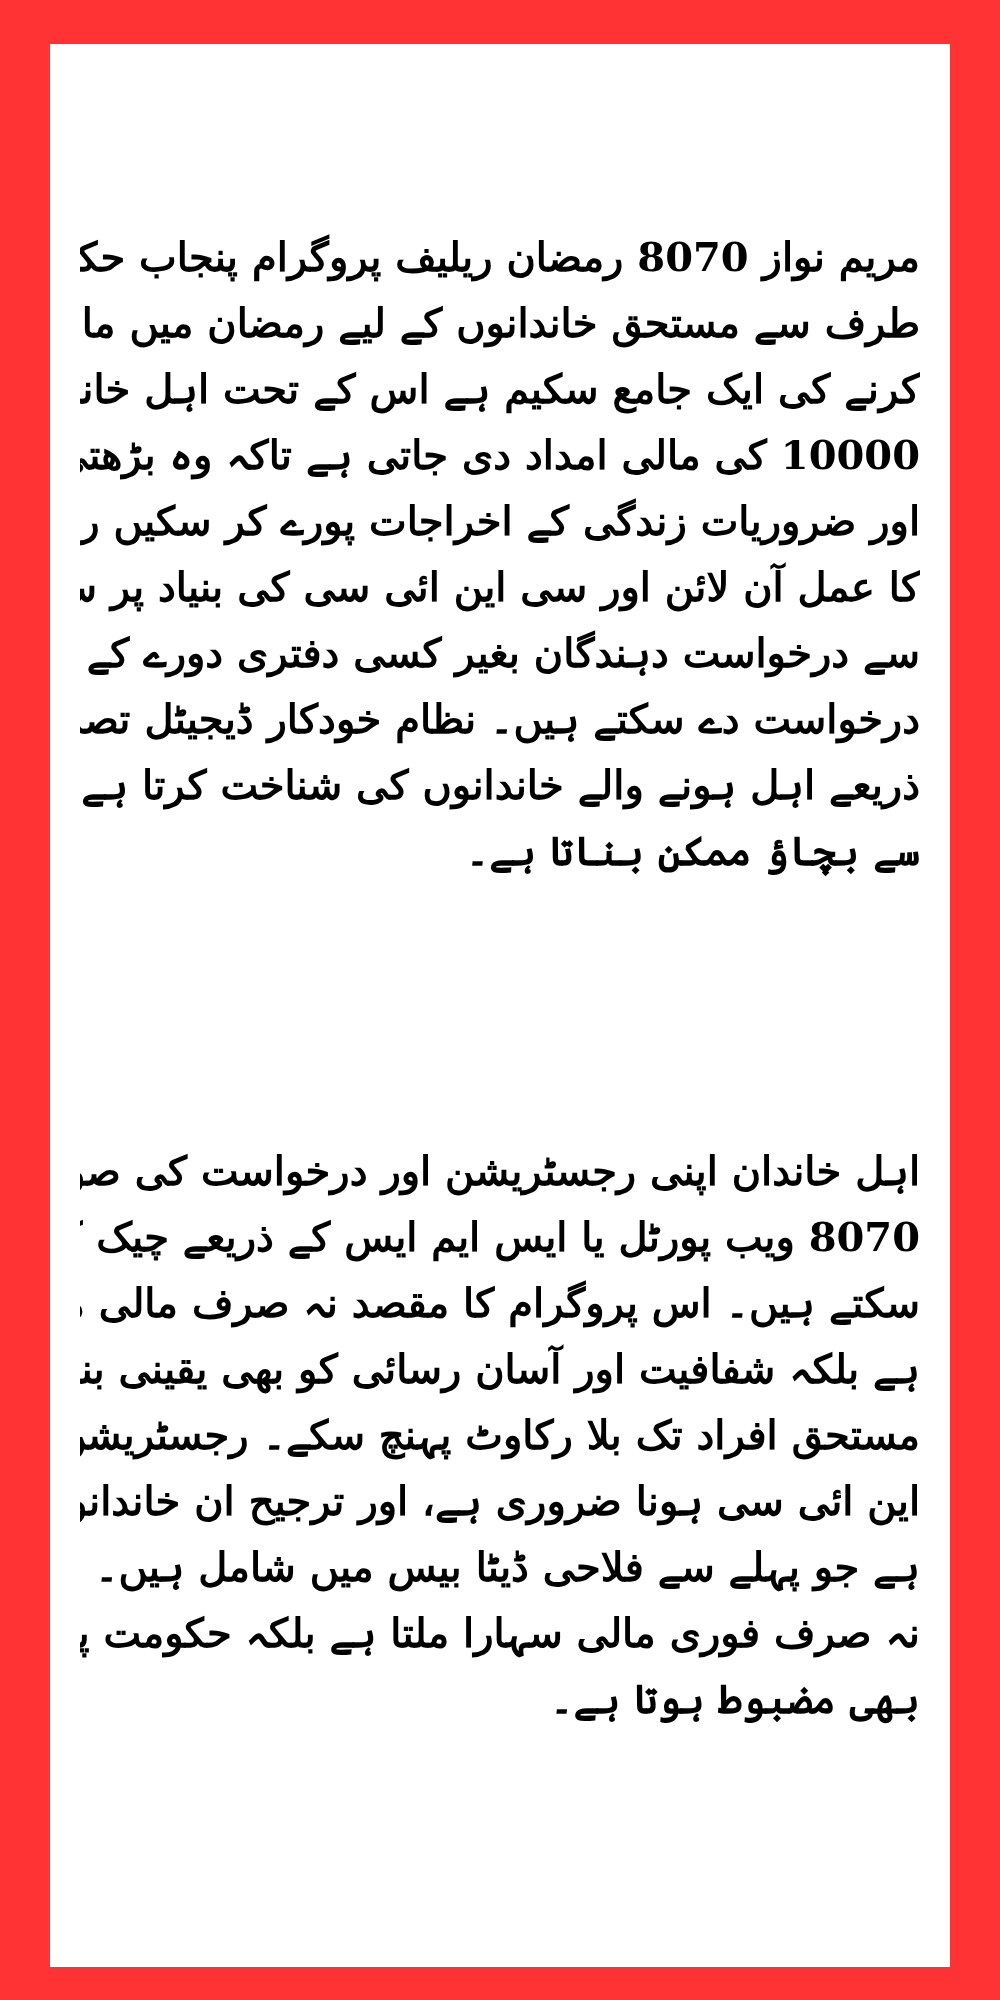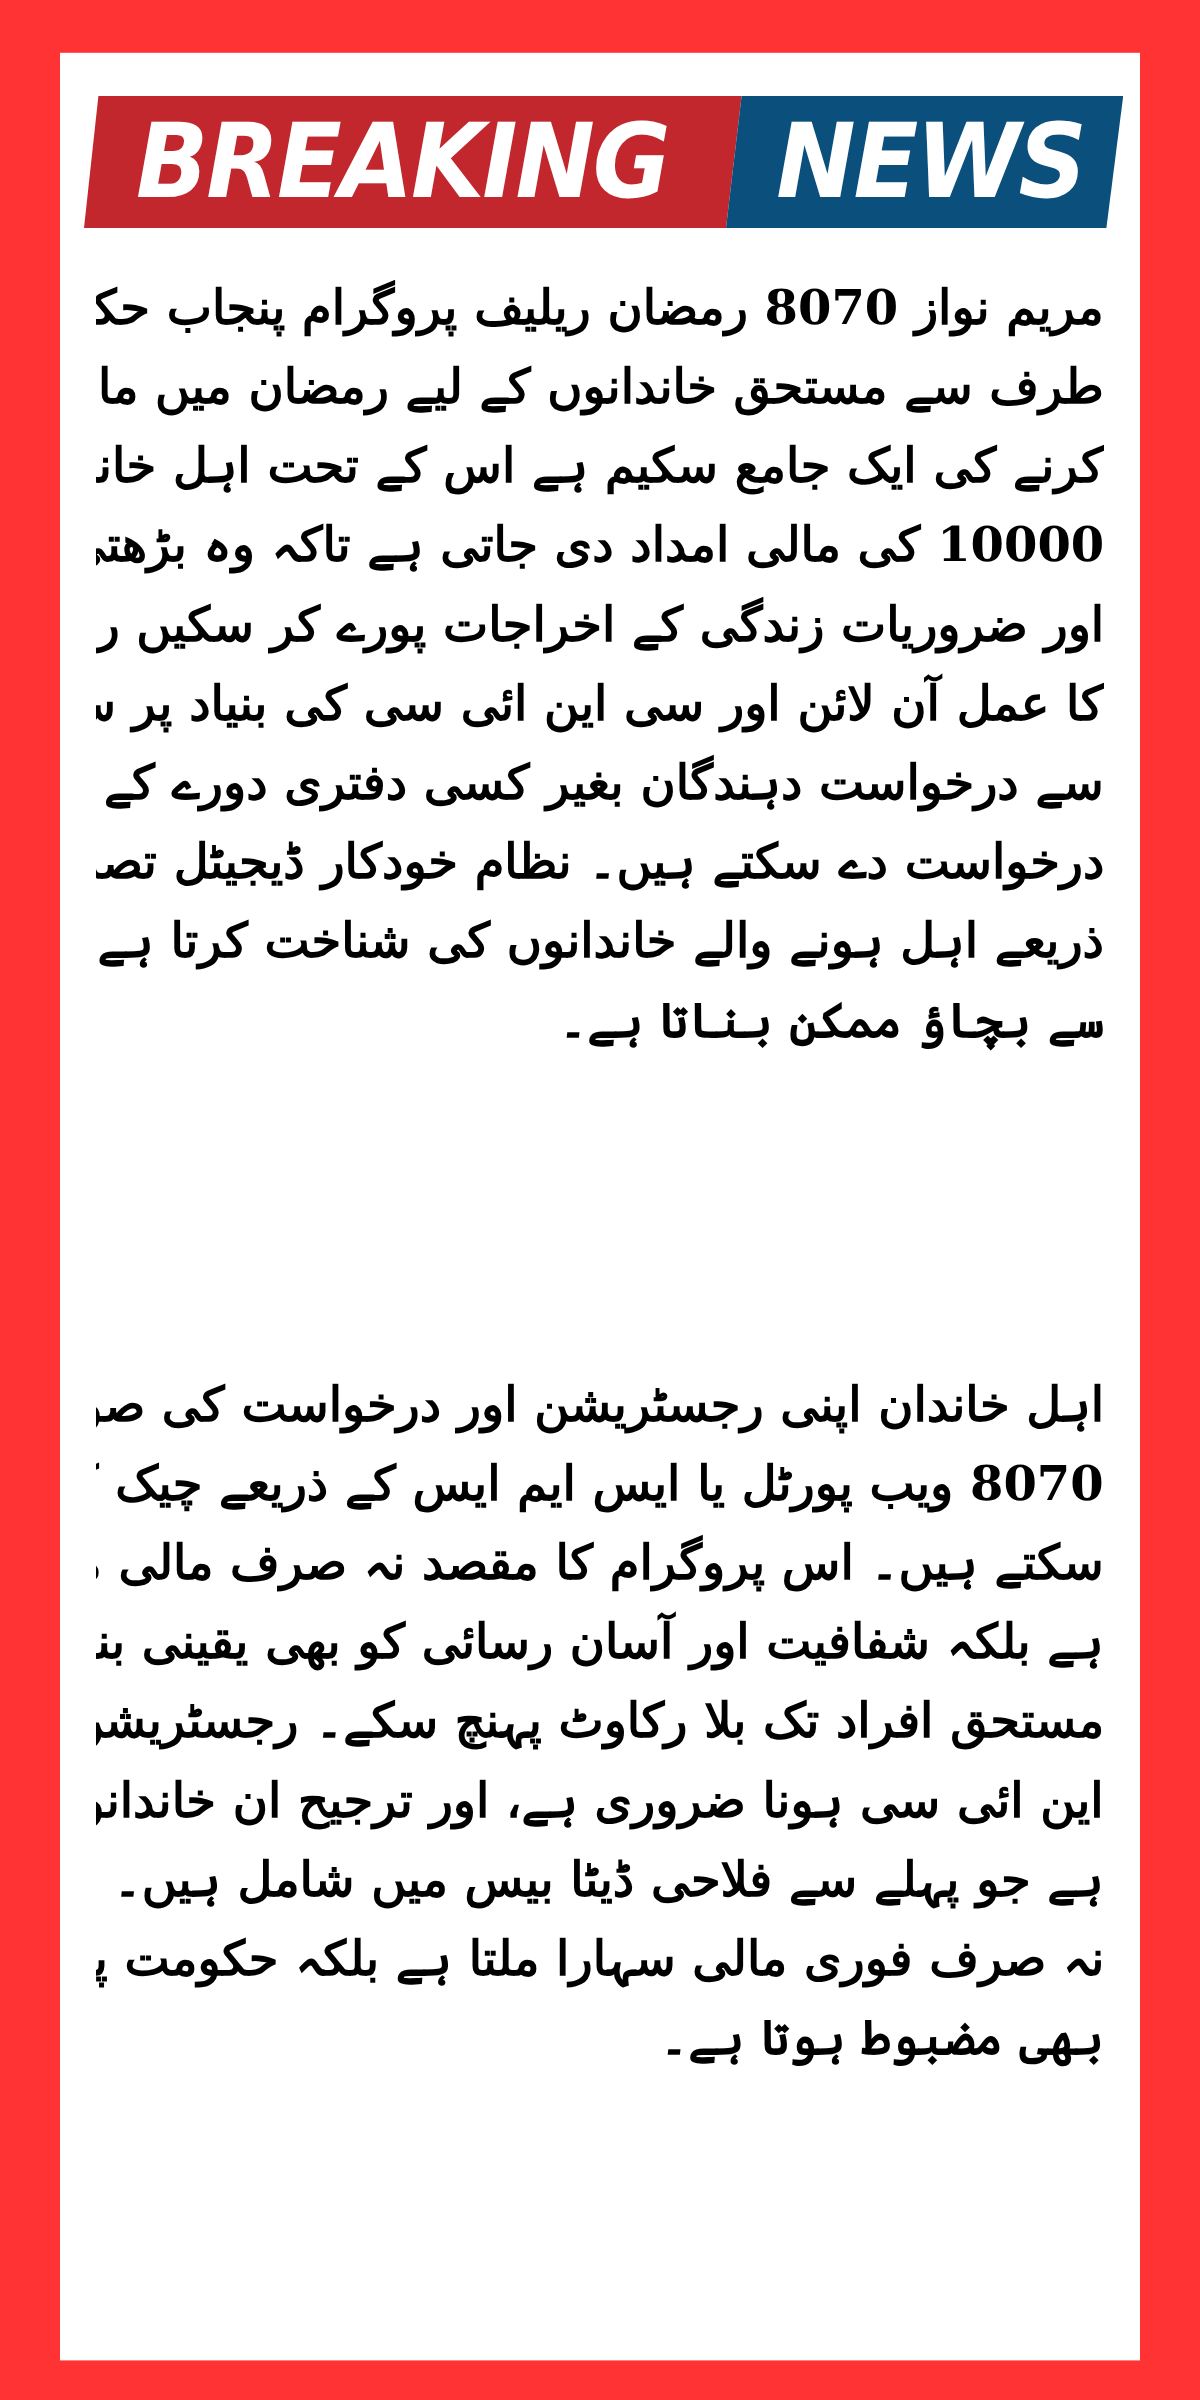--- a/index.html
+++ b/index.html
@@ -62,28 +62,20 @@
       white-space: nowrap;
       overflow: hidden;
     }
     .line.justify { text-align: justify; text-align-last: justify; }
   </style>
 </head>
 <body>
 
 <div class="card">
 
-  <div class="banner">
-    <svg width="866" height="110" viewBox="0 0 866 110">
-      <polygon points="12,0 548,0 535,110 0,110" fill="#c1272d"></polygon>
-      <polygon points="548,0 866,0 852,110 535,110" fill="#0b4f7c"></polygon>
-    </svg>
-    <div class="banner-word banner-breaking">BREAKING</div>
-    <div class="banner-word banner-news">NEWS</div>
-  </div>
 
   <div class="article para1">
     <span class="line justify">مریم نواز 8070 رمضان ریلیف پروگرام پنجاب حکومت کی</span>
     <span class="line justify">طرف سے مستحق خاندانوں کے لیے رمضان میں مالی مدد فراہم</span>
     <span class="line justify">کرنے کی ایک جامع سکیم ہے اس کے تحت اہل خاندانوں کو</span>
     <span class="line justify">10000 کی مالی امداد دی جاتی ہے تاکہ وہ بڑھتی ہوئی مہنگائی</span>
     <span class="line justify">اور ضروریات زندگی کے اخراجات پورے کر سکیں رجسٹریشن</span>
     <span class="line justify">کا عمل آن لائن اور سی این ائی سی کی بنیاد پر سادہ بنایا گیا ہے، جس</span>
     <span class="line justify">سے درخواست دہندگان بغیر کسی دفتری دورے کے آسانی سے</span>
     <span class="line justify">درخواست دے سکتے ہیں۔ نظام خودکار ڈیجیٹل تصدیق کے</span>

